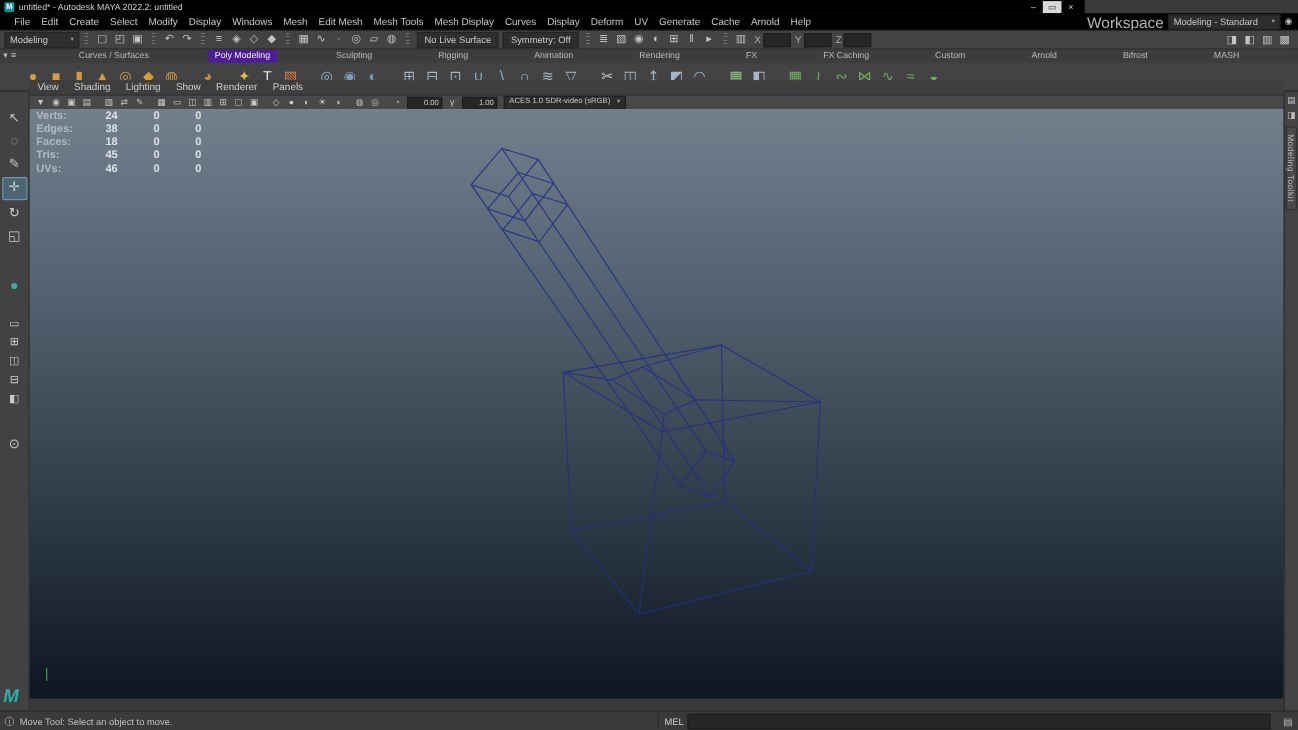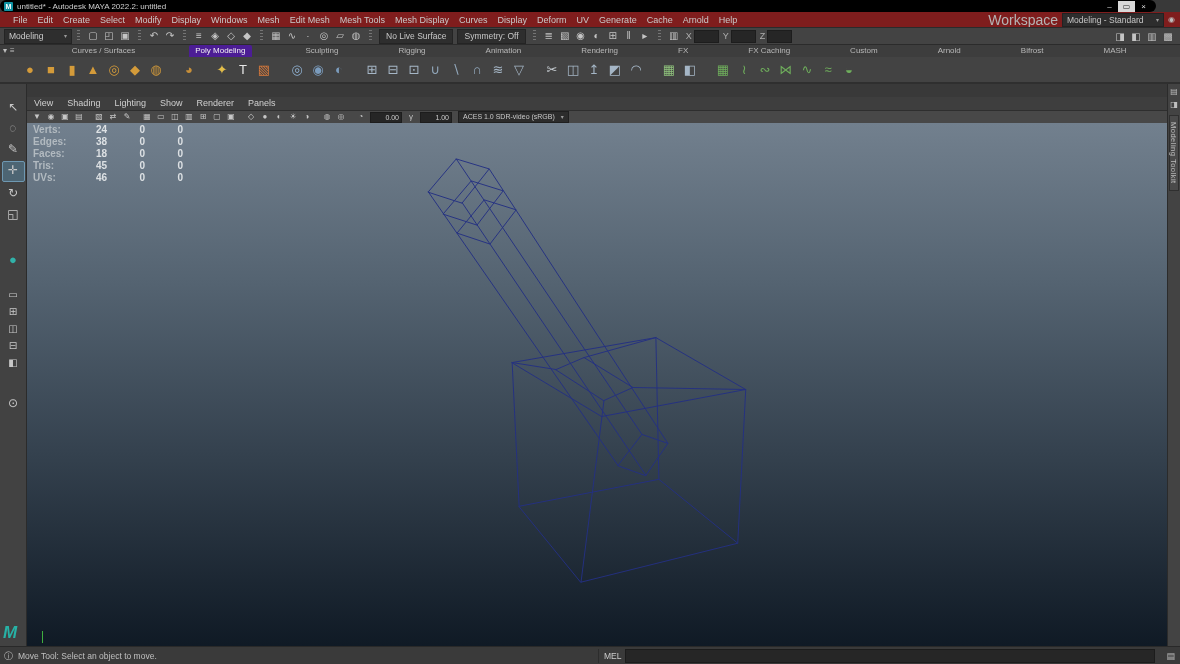--- a/index.html
+++ b/index.html
@@ -2,31 +2,31 @@
 <html><head>
 <meta charset="utf-8">
 <style>
   html,body{margin:0;padding:0;}
   body{width:1180px;height:664px;overflow:hidden;background:#393939;
        font-family:"Liberation Sans","DejaVu Sans",sans-serif;cursor:default;
        -webkit-font-smoothing:antialiased;}
   #app{position:relative;width:1180px;height:664px;}
 
   
-  #titlebar{position:absolute;left:0;top:0;width:1156px;height:12px;background:#000;
-            display:flex;align-items:center;gap:4px;padding:0 4px;box-sizing:border-box;border-radius:6px;}
+  #titlebar{position:absolute;left:0;top:0;width:986px;height:12px;background:#000;
+            display:flex;align-items:center;gap:4px;padding:0 4px;box-sizing:border-box;}
   .app-icon{width:9px;height:9px;background:#0e93a3;color:#fff;font-size:7px;line-height:9px;
             text-align:center;border-radius:1px;font-weight:bold;flex:0 0 auto;}
   .title-text{font-size:8px;color:#cfcfcf;white-space:nowrap;}
   .win-controls{margin-left:auto;display:flex;}
   .wbtn{width:17px;text-align:center;font-size:8px;line-height:11px;color:#ddd;}
   .wbtn.maxi{background:#d8d8d8;color:#222;}
 
   
-  #menubar{position:absolute;left:0;top:12px;width:1180px;height:16px;background:#7f1d1d;
+  #menubar{position:absolute;left:0;top:12px;width:1180px;height:16px;background:#000000;
            border-bottom:1px solid #2b2b2b;display:flex;align-items:center;padding-left:8px;
            box-sizing:border-box;overflow:hidden;}
   .menu-item{padding:0 5px;font-size:9px;color:#c9c9c9;line-height:16px;white-space:nowrap;}
   .workspace{margin-left:auto;display:flex;align-items:center;gap:4px;padding-right:5px;}
   .ws-label{font-size:14px;color:#b4b4b4;}
   .ws-select{background:#2d2d2d;border:1px solid #222;height:12px;line-height:12px;font-size:8.5px;
              color:#c6c6c6;padding:0 4px;display:inline-flex;align-items:center;gap:8px;min-width:92px;
              justify-content:space-between;}
   .caret{font-size:6px;color:#9a9a9a;}
   .ws-pin{font-size:8px;color:#bdbdbd;}
@@ -68,21 +68,21 @@
         font-size:12px;color:#c8c8c8;border-radius:2px;}
   .tool.active{background:#4d6573;border:1px solid #6e98b2;line-height:17px;}
   .tool.first{margin-top:14px;}
   .tool.teal{color:#31b2a9;margin-top:26px;font-size:13px;}
   .tool.layout{font-size:10px;height:15px;line-height:15px;}
   .tool.layout-first{margin-top:18px;}
   .tool.zoomt{margin-top:24px;}
   #maya-logo{position:absolute;left:3px;bottom:3px;font-size:17px;font-weight:bold;font-style:italic;
              color:#27b2a6;line-height:20px;}
 
-  #viewport{position:absolute;left:27px;top:97px;width:1140px;height:562px;background:#3e3e3e;}
+  #viewport{position:absolute;left:27px;top:73px;width:1140px;height:562px;background:#3e3e3e;}
   #vp-menus{height:13px;background:#3e3e3e;border-bottom:1px solid #2e2e2e;display:flex;align-items:center;}
   .vp-menu-item{font-size:9px;color:#d0d0d0;padding:0 7px;line-height:13px;}
   #vp-toolbar{height:12px;background:#484848;border-bottom:1px solid #2a2a2a;display:flex;
               align-items:center;padding:0 3px;overflow:hidden;}
   .vicon{width:14px;text-align:center;font-size:8px;color:#c6c6c6;line-height:12px;flex:0 0 auto;}
   .vicon.gap{margin-left:6px;}
   .vpfield{width:26px;height:9px;background:#262626;border:1px solid #1d1d1d;color:#cfcfcf;
            font-size:7px;line-height:9px;text-align:right;padding:0 2px;margin:0 2px;flex:0 0 auto;}
   .vp-colorspace{height:10px;line-height:10px;background:#2c2c2c;border:1px solid #1f1f1f;color:#c9c9c9;
                  font-size:7px;padding:0 4px;display:inline-flex;align-items:center;gap:6px;margin-left:4px;

